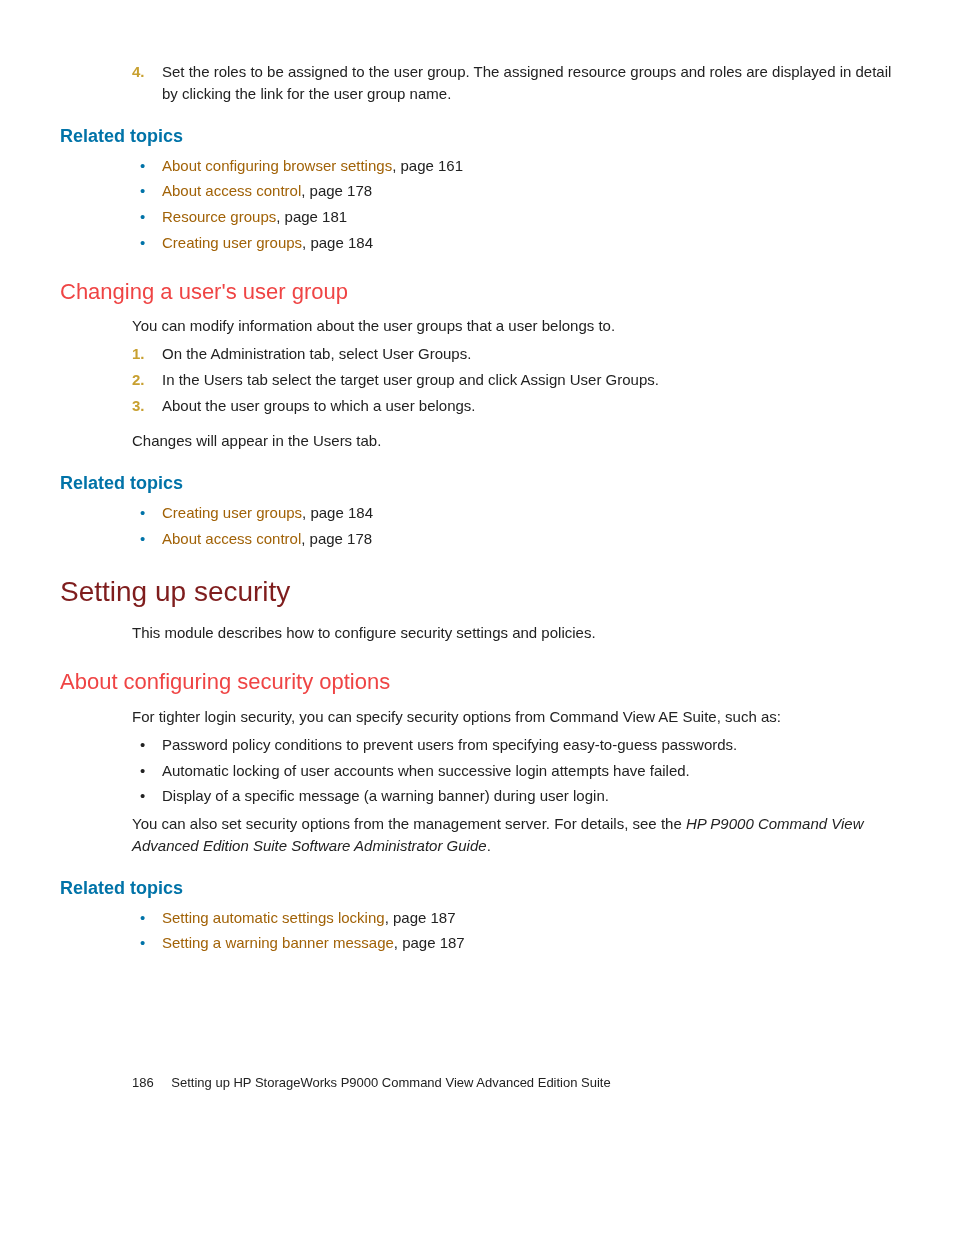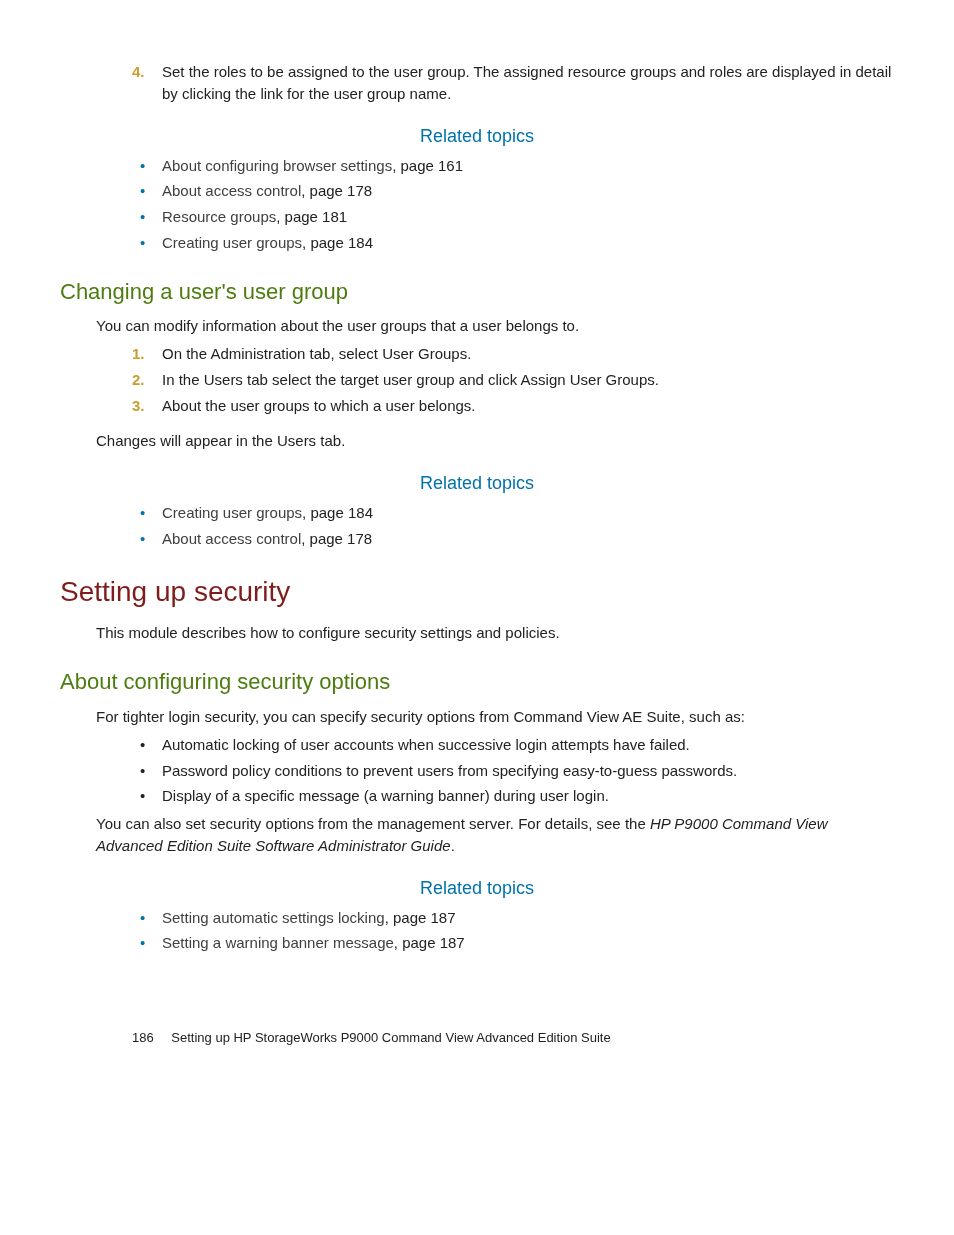--- a/index.html
+++ b/index.html
@@ -7,36 +7,36 @@
     padding: 55px 60px 50px 60px;
     font-family: Arial, Helvetica, sans-serif;
     font-size: 15px;
     color: #222;
     background: #fff;
     width: 954px;
     box-sizing: border-box;
     line-height: 1.45;
   }
   .h1 { font-size: 28px; color: #7f1d1d; font-weight: 400; margin: 22px 0 10px 0; }
-  .h2 { font-size: 22px; color: #4d7c0f; font-weight: 400; margin: 22px 0 8px 0; }
-  .h3 { font-size: 18px; color: #0073a8; font-weight: 400; margin: 18px 0 6px 0; text-align: center; }
-  .body-indent { margin-left: 36px; }
+  .h2 { font-size: 22px; color: #ef4444; font-weight: 400; margin: 22px 0 8px 0; }
+  .h3 { font-size: 18px; color: #0073a8; font-weight: 700; margin: 18px 0 6px 0; }
+  .body-indent { margin-left: 72px; }
   ol.numbered { list-style: none; padding: 0; margin: 6px 0 6px 72px; }
   ol.numbered li { margin: 4px 0; position: relative; padding-left: 30px; }
   ol.numbered .num { color: #c8a030; font-weight: bold; position: absolute; left: 0; }
   ul.bullets { list-style: none; padding: 0; margin: 6px 0 6px 72px; }
   ul.bullets li { position: relative; padding-left: 30px; margin: 4px 0; }
   ul.bullets li::before { content: "•"; color: #0073a8; position: absolute; left: 8px; }
   ul.blackbullets { list-style: none; padding: 0; margin: 6px 0 6px 72px; }
   ul.blackbullets li { position: relative; padding-left: 30px; margin: 4px 0; }
   ul.blackbullets li::before { content: "•"; color: #222; position: absolute; left: 8px; }
-  .link { color: #404040; }
+  .link { color: #a16207; }
   .strong { font-weight: normal; }
   .italic { font-style: italic; }
-  .footer { margin-top: 75px; font-size: 13px; margin-left: 72px; }
+  .footer { margin-top: 120px; font-size: 13px; margin-left: 72px; }
   .footer .pg { margin-right: 14px; }
 </style>
 </head>
 <body>
 
 <ol class="numbered">
   <li>
     <span class="num">4.</span>
     <span>Set the roles to be assigned to the user group. The assigned resource groups and roles are displayed in detail by clicking the link for the user group name.</span>
   </li>
@@ -75,22 +75,22 @@
   <li><span class="link">Creating user groups</span><span>, page 184</span></li>
   <li><span class="link">About access control</span><span>, page 178</span></li>
 </ul>
 
 <div class="h1">Setting up security</div>
 <div class="body-indent">This module describes how to configure security settings and policies.</div>
 
 <div class="h2">About configuring security options</div>
 <div class="body-indent">For tighter login security, you can specify security options from Command View AE Suite, such as:</div>
 <ul class="blackbullets">
+  <li>Password policy conditions to prevent users from specifying easy-to-guess passwords.</li>
   <li>Automatic locking of user accounts when successive login attempts have failed.</li>
-  <li>Password policy conditions to prevent users from specifying easy-to-guess passwords.</li>
   <li>Display of a specific message (a warning banner) during user login.</li>
 </ul>
 <div class="body-indent">
   <span>You can also set security options from the management server. For details, see the </span><span class="italic">HP P9000 Command View Advanced Edition Suite Software Administrator Guide</span><span>.</span>
 </div>
 
 <div class="h3">Related topics</div>
 <ul class="bullets">
   <li><span class="link">Setting automatic settings locking</span><span>, page 187</span></li>
   <li><span class="link">Setting a warning banner message</span><span>, page 187</span></li>

